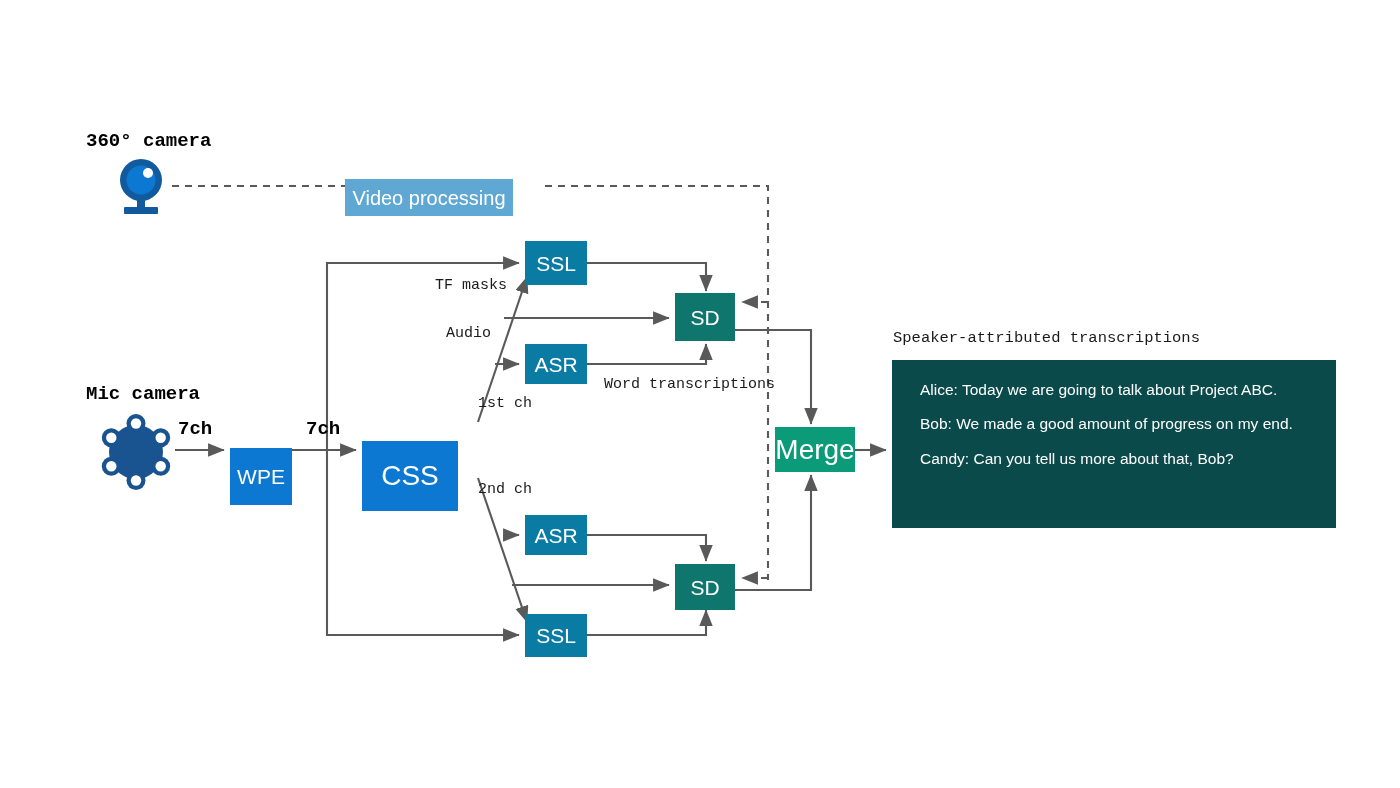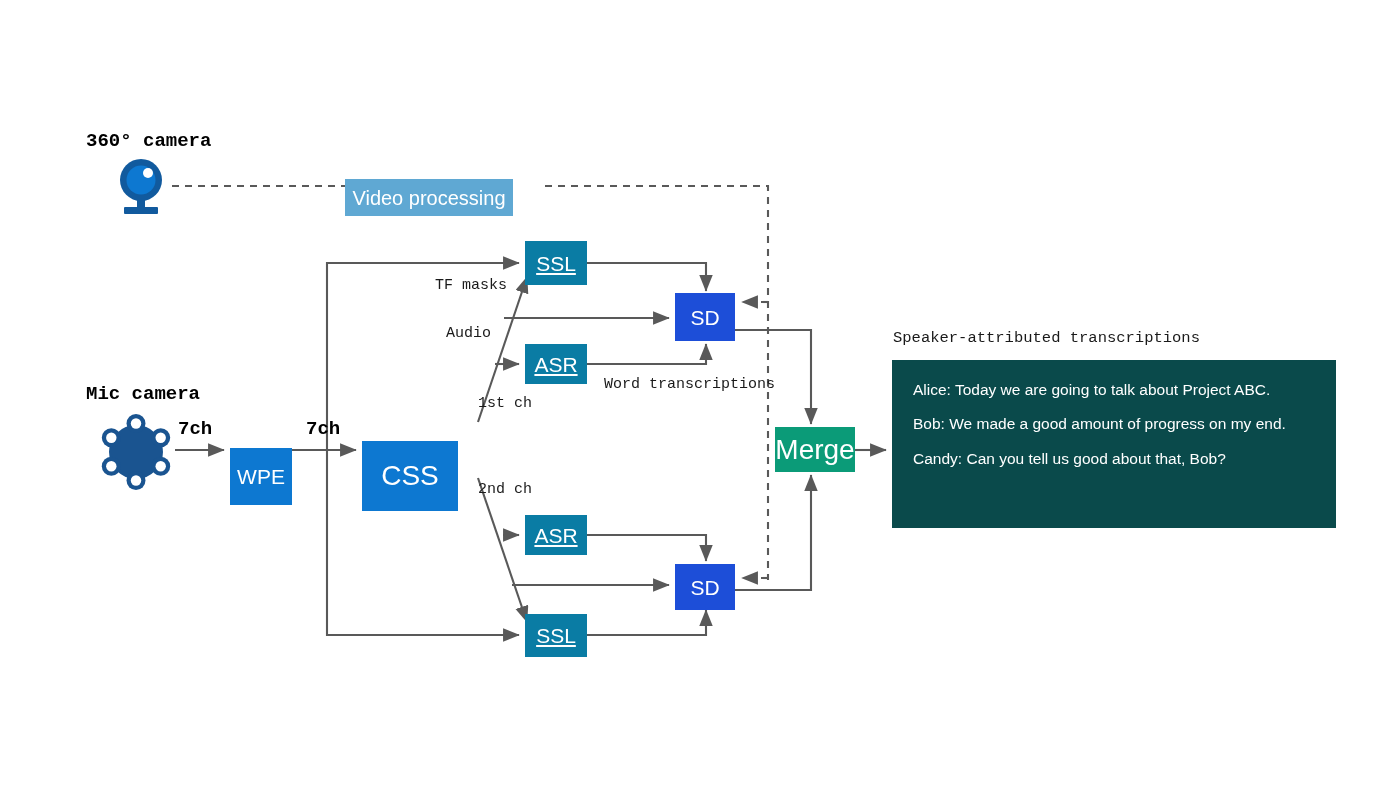--- a/index.html
+++ b/index.html
@@ -7,25 +7,25 @@
   #stage{position:relative;width:1400px;height:788px;background:#ffffff;}
   svg#wires{position:absolute;left:0;top:0;width:1400px;height:788px;}
   .node{position:absolute;display:flex;align-items:center;justify-content:center;
         color:#ffffff;font-family:"Liberation Sans",sans-serif;line-height:1;}
   .lbl{position:absolute;color:#1a1a1a;font-family:Liberation Mono, monospace;white-space:nowrap;}
   .heading{font-size:19px;font-weight:700;color:#000000;}
   .wirelabel{font-size:15px;color:#1a1a1a;}
   .chlabel{font-size:19px;font-weight:700;color:#000000;}
   .caption{font-size:15.5px;color:#1a1a1a;}
   .box-wpe,.box-css{background:#0d78d1;margin-top:26px;}
-  .box-ssl,.box-asr{background:#0a7ca4;text-decoration:underline;}
-  .box-sd{background:#1d4ed8;}
+  .box-ssl,.box-asr{background:#0a7ca4;}
+  .box-sd{background:#0f766e;}
   .box-merge{background:#0b9b78;}
   .box-video{background:#5fa8d3;}
-  .panel{position:absolute;background:#0a4a4b;box-sizing:border-box;padding:20px 16px 18px 21px;}
+  .panel{position:absolute;background:#0a4a4b;box-sizing:border-box;padding:20px 16px 18px 28px;}
   .panel p{margin:0 0 14px 0;color:#ffffff;font-size:15.5px;line-height:1.32;
            font-family:"Liberation Sans",sans-serif;}
   .panel p:last-child{margin-bottom:0;}
   .panel p .cont{display:block;padding-left:34px;}
   .icon{position:absolute;}
 </style>
 </head>
 <body>
 
 <div id="stage">
@@ -158,17 +158,17 @@
     <p>
       <span>Alice:</span>
       <span>Today we are going to talk about Project ABC.</span>
     </p>
     <p>
       <span>Bob:</span>
       <span>We made a good amount of progress on my end.</span>
     </p>
     <p>
       <span>Candy:</span>
-      <span>Can you tell us good about that, Bob?</span>
+      <span>Can you tell us more about that, Bob?</span>
     </p>
   </div>
 
 </div>
 
 </body></html>

